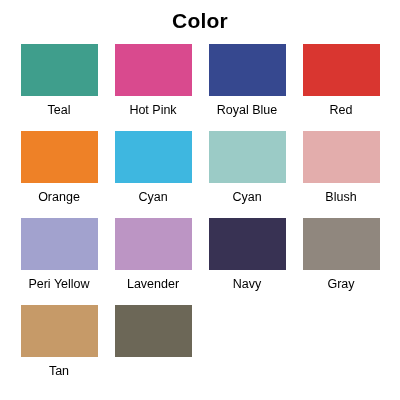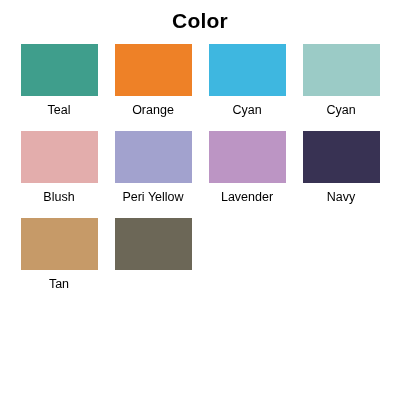--- a/index.html
+++ b/index.html
@@ -72,20 +72,32 @@
 <div id="palette-figure">
 
   <div id="chart-title">Color</div>
 
   <div id="swatch-grid">
       <div class="swatch-cell">
         <div class="swatch-chip" style="background-color: rgb(63, 158, 140);"></div>
         <div class="swatch-label">Teal</div>
       </div>
       <div class="swatch-cell">
+        <div class="swatch-chip" style="background-color: rgb(217, 74, 142);"></div>
+        <div class="swatch-label">Hot Pink</div>
+      </div>
+      <div class="swatch-cell">
+        <div class="swatch-chip" style="background-color: rgb(54, 72, 143);"></div>
+        <div class="swatch-label">Royal Blue</div>
+      </div>
+      <div class="swatch-cell">
+        <div class="swatch-chip" style="background-color: rgb(217, 54, 48);"></div>
+        <div class="swatch-label">Red</div>
+      </div>
+      <div class="swatch-cell">
         <div class="swatch-chip" style="background-color: rgb(238, 129, 39);"></div>
         <div class="swatch-label">Orange</div>
       </div>
       <div class="swatch-cell">
         <div class="swatch-chip" style="background-color: rgb(62, 183, 224);"></div>
         <div class="swatch-label">Cyan</div>
       </div>
       <div class="swatch-cell">
         <div class="swatch-chip" style="background-color: rgb(155, 203, 198);"></div>
         <div class="swatch-label">Cyan</div>
@@ -100,20 +112,24 @@
       </div>
       <div class="swatch-cell">
         <div class="swatch-chip" style="background-color: rgb(188, 149, 196);"></div>
         <div class="swatch-label">Lavender</div>
       </div>
       <div class="swatch-cell">
         <div class="swatch-chip" style="background-color: rgb(56, 50, 83);"></div>
         <div class="swatch-label">Navy</div>
       </div>
       <div class="swatch-cell">
+        <div class="swatch-chip" style="background-color: rgb(144, 135, 126);"></div>
+        <div class="swatch-label">Gray</div>
+      </div>
+      <div class="swatch-cell">
         <div class="swatch-chip" style="background-color: rgb(198, 154, 104);"></div>
         <div class="swatch-label">Tan</div>
       </div>
       <div class="swatch-cell">
         <div class="swatch-chip" style="background-color: rgb(108, 103, 87);"></div>
       </div>
     </div>
 
 </div>
 

